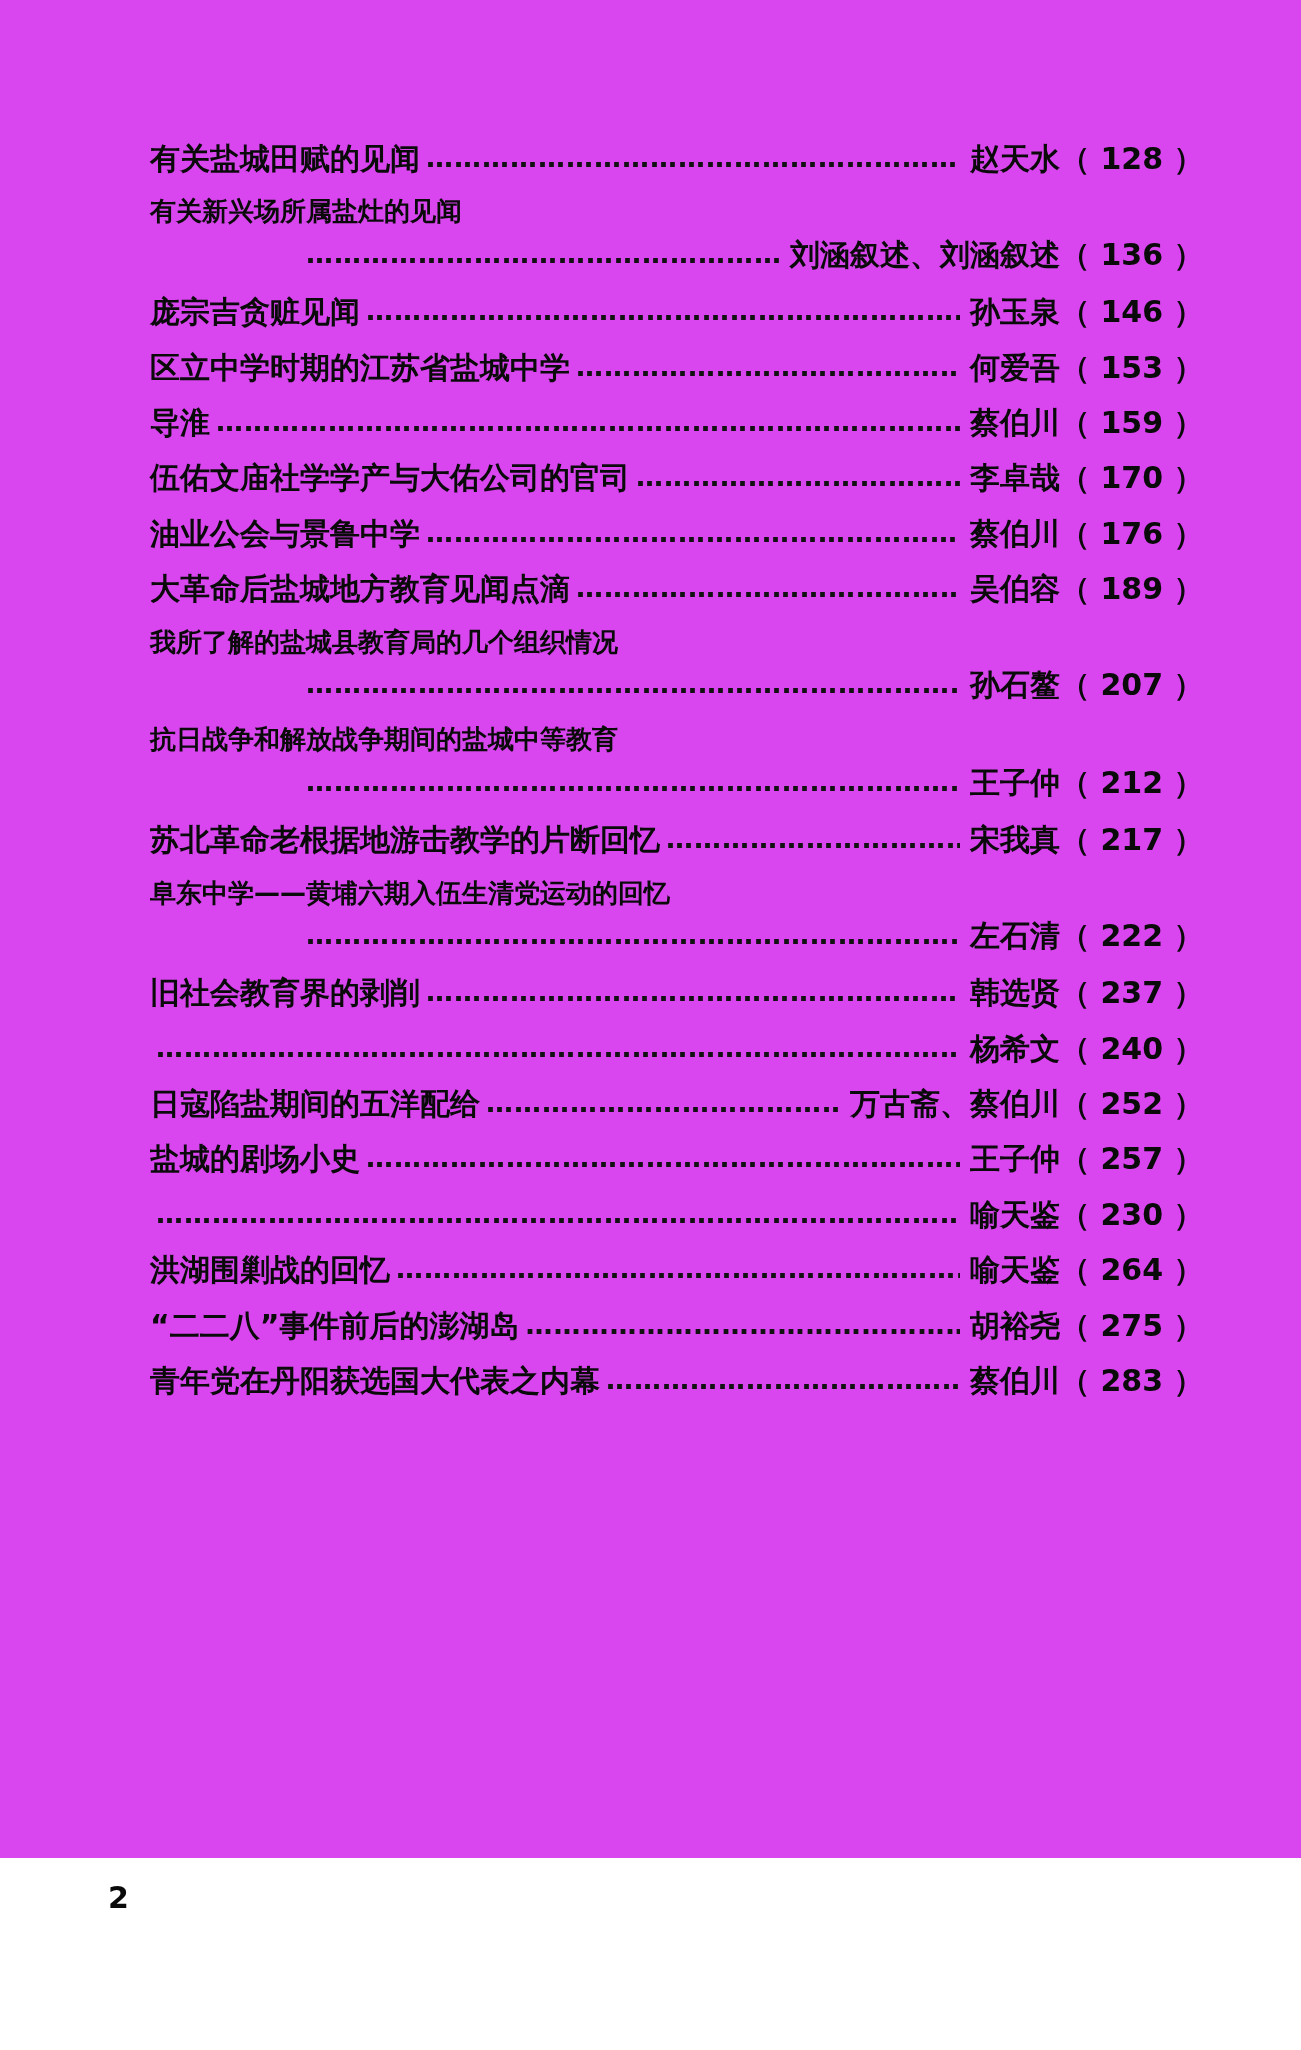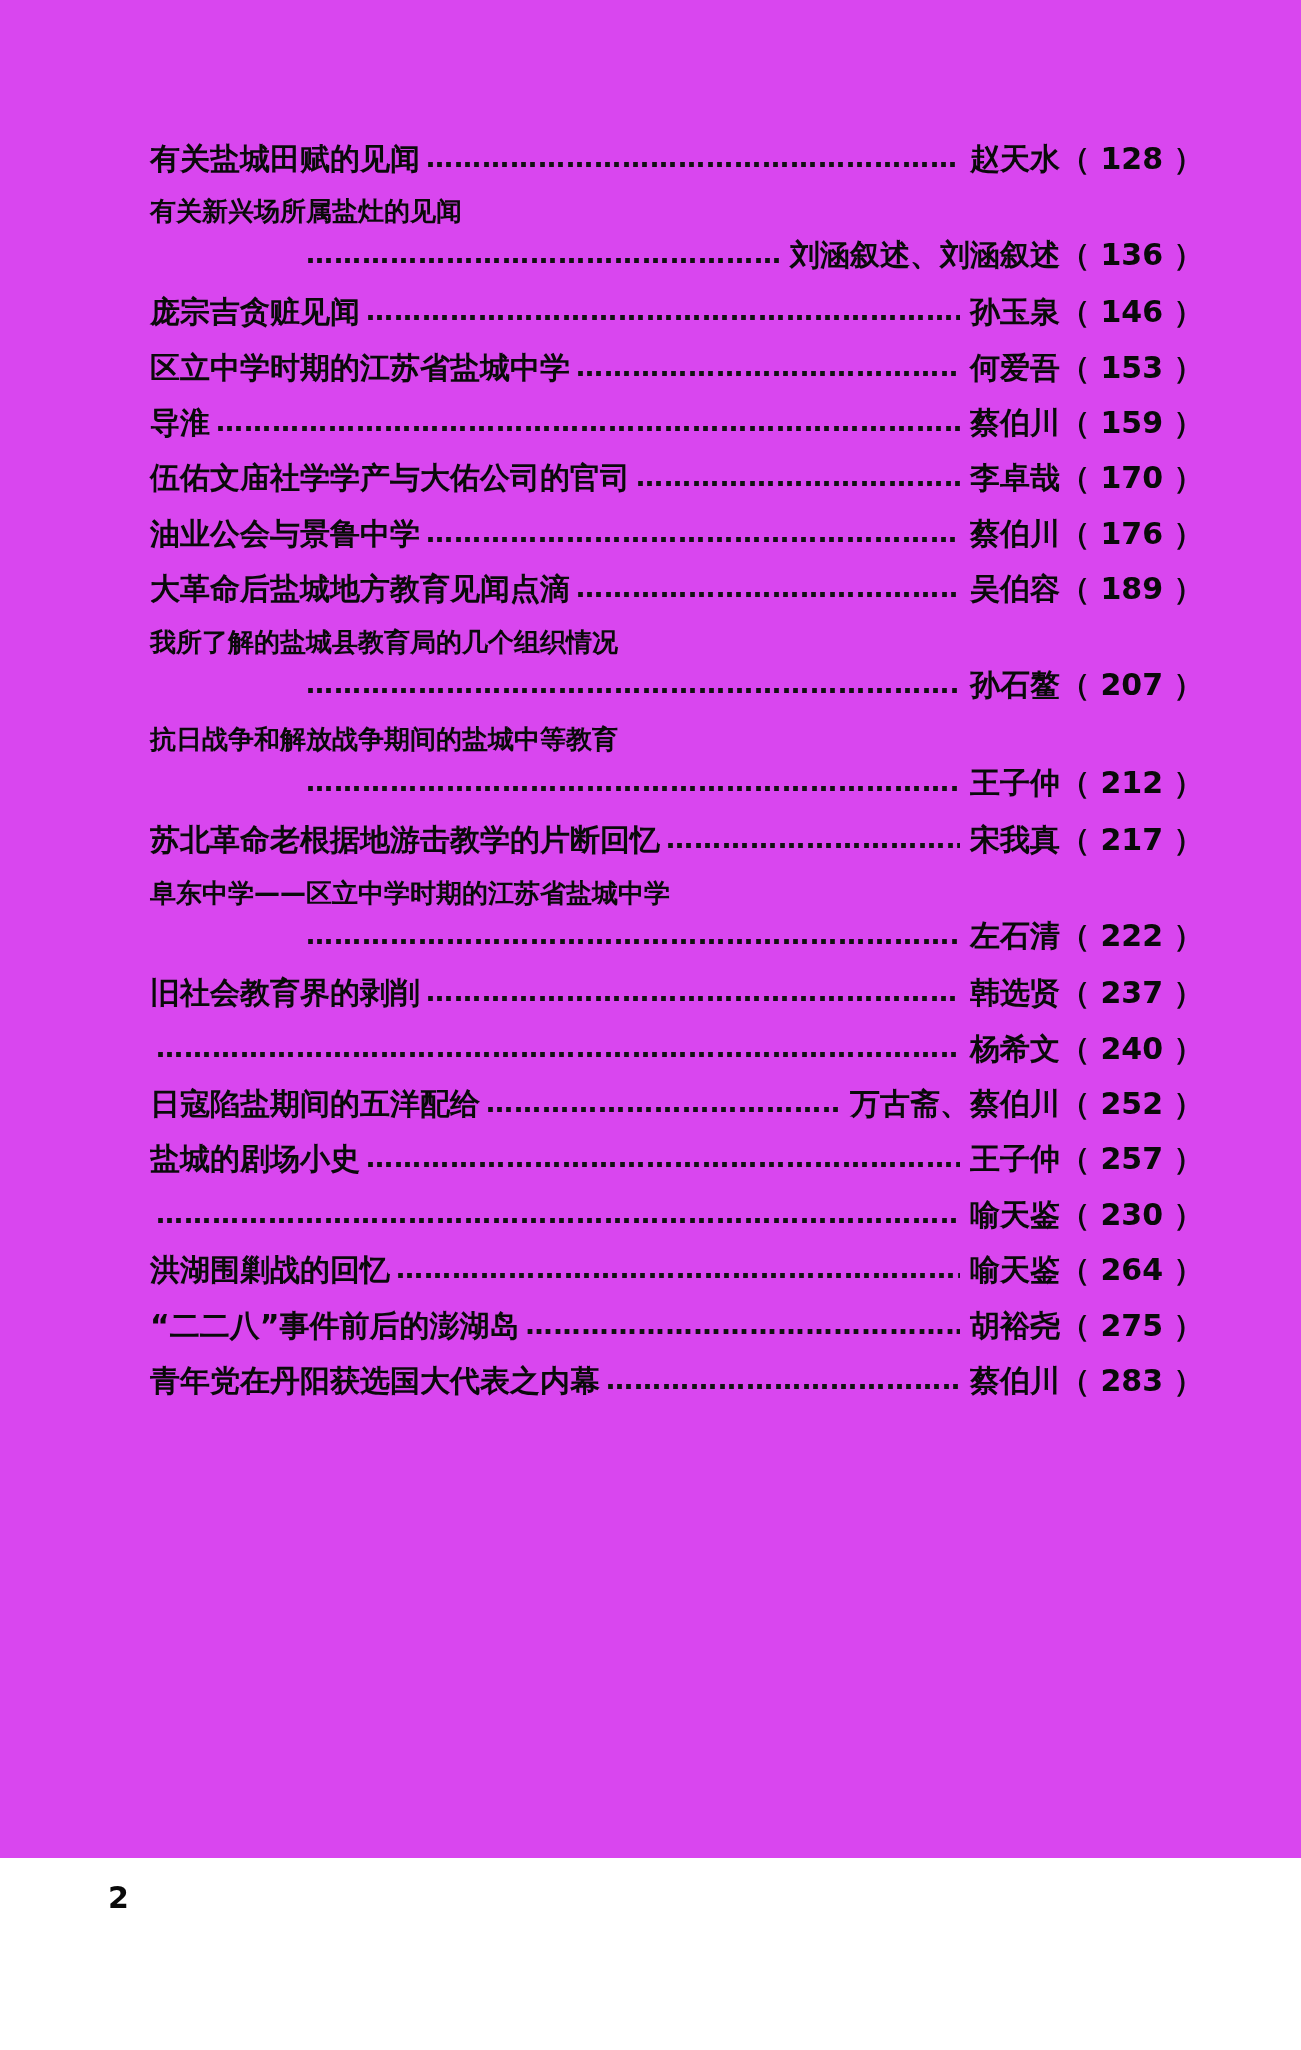--- a/index.html
+++ b/index.html
@@ -157,21 +157,21 @@
         <span class="leader">……………………………………………………………………………………………………………………………………………………………</span>
         <span class="author">王子仲</span>
         <span class="pageno">（ 212 ）</span>
       </div>
       <div class="entry">
         <span class="title">苏北革命老根据地游击教学的片断回忆</span>
         <span class="leader">……………………………………………………………………………………………………………………………………………………………</span>
         <span class="author">宋我真</span>
         <span class="pageno">（ 217 ）</span>
       </div>
-      <div class="title-only">阜东中学——区立中学时期的江苏省盐城中学</div>
+      <div class="title-only">阜东中学——黄埔六期入伍生清党运动的回忆</div>
       <div class="cont-line">
         <span class="leader">……………………………………………………………………………………………………………………………………………………………</span>
         <span class="author">左石清</span>
         <span class="pageno">（ 222 ）</span>
       </div>
       <div class="entry">
         <span class="title">旧社会教育界的剥削</span>
         <span class="leader">……………………………………………………………………………………………………………………………………………………………</span>
         <span class="author">韩选贤</span>
         <span class="pageno">（ 237 ）</span>

